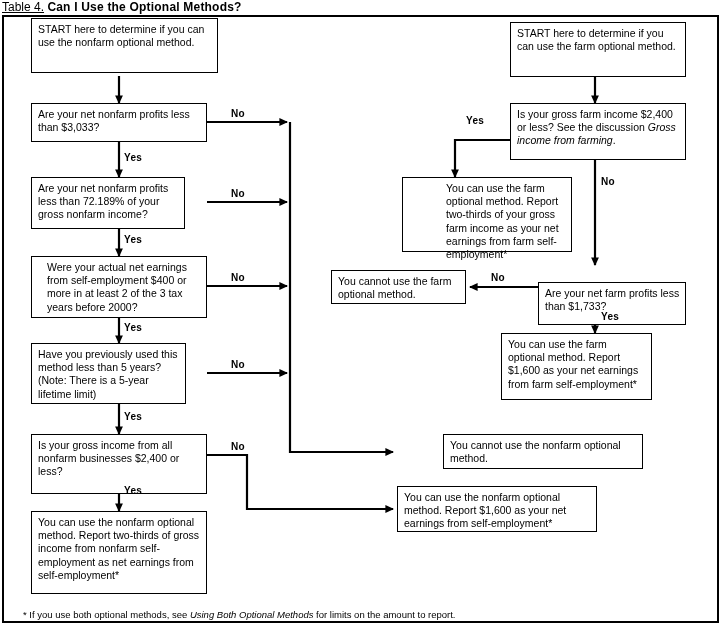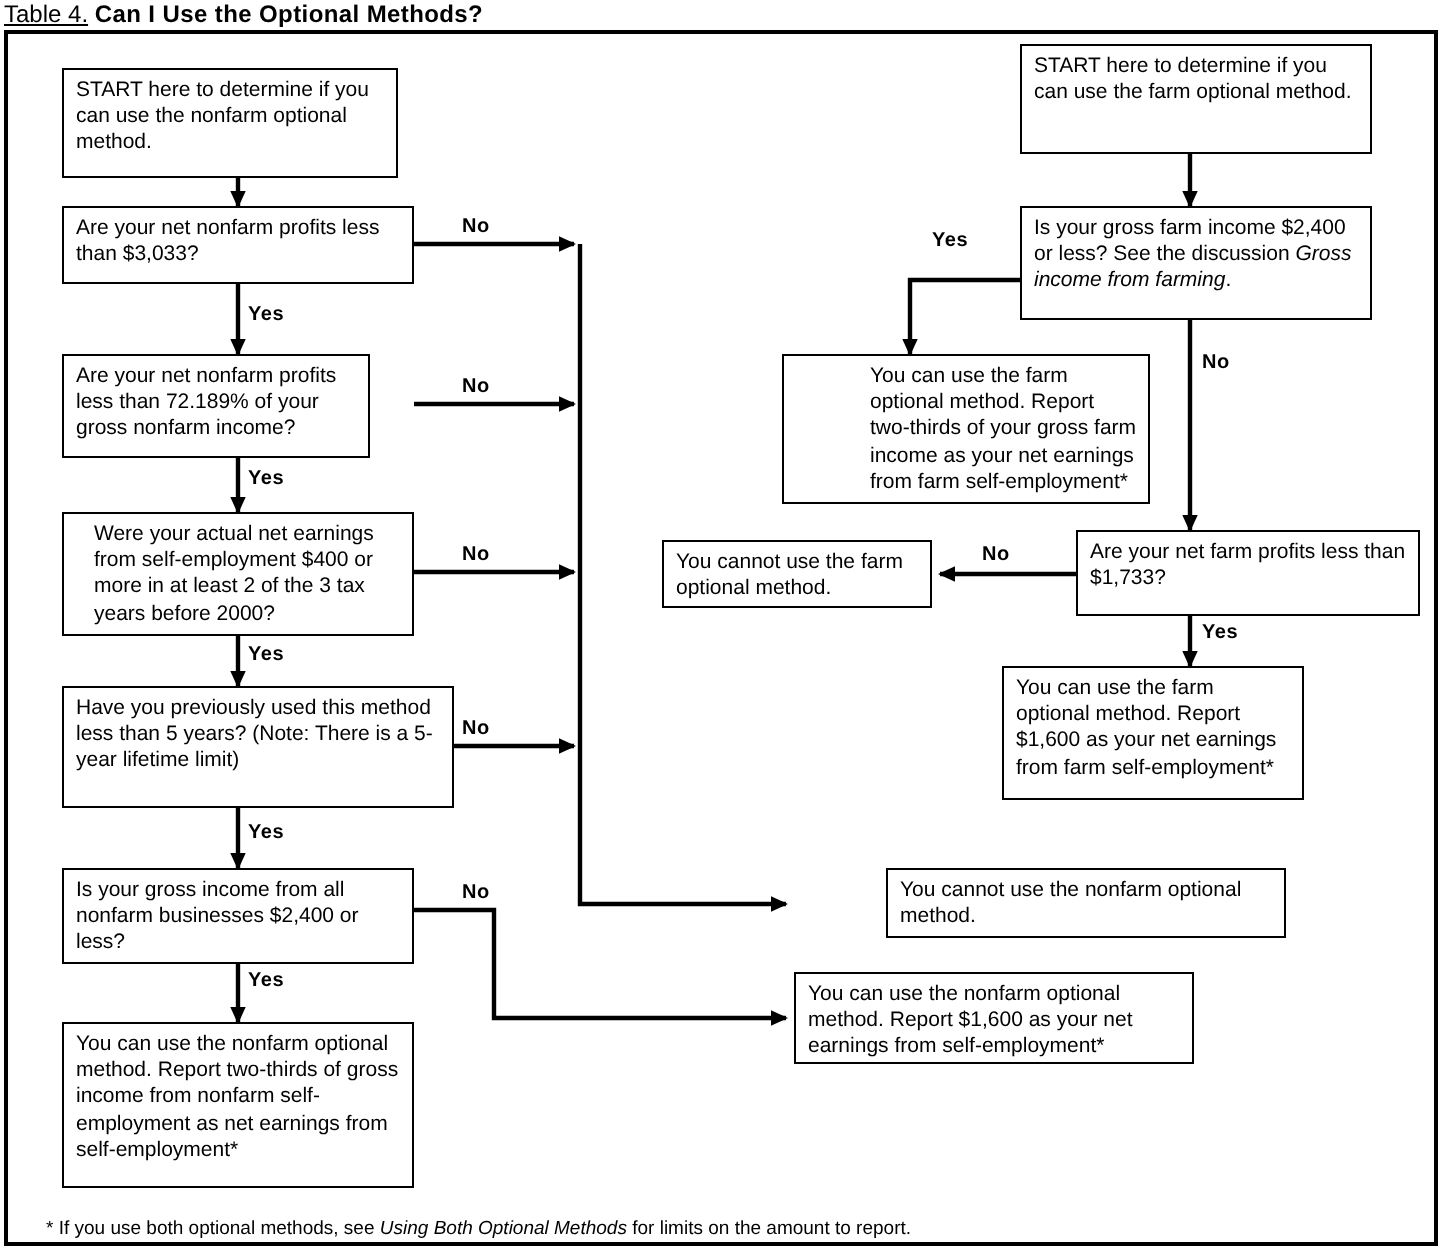--- a/index.html
+++ b/index.html
@@ -74,45 +74,45 @@
 
     <polyline points="510,140 455,140 455,177" marker-end="url(#ah)"></polyline>
 
     <line x1="595" y1="160" x2="595" y2="265" marker-end="url(#ah)"></line>
 
     <line x1="538" y1="287" x2="470" y2="287" marker-end="url(#ah)"></line>
 
     <line x1="595" y1="308" x2="595" y2="333" marker-end="url(#ah)"></line>
   </svg>
 
-  <div class="box" style="left:31px;top:34px;width:168px;height:55px;">START here to determine if you can use the nonfarm optional method.</div>
+  <div class="box" style="left:31px;top:18px;width:187px;height:55px;">START here to determine if you can use the nonfarm optional method.</div>
 
   <div class="box" style="left:31px;top:103px;width:176px;height:39px;">Are your net nonfarm profits less than $3,033?</div>
 
   <div class="box" style="left:31px;top:177px;width:154px;height:52px;">Are your net nonfarm profits less than 72.189% of your gross nonfarm income?</div>
 
   <div class="box" style="left:31px;top:256px;width:176px;height:62px;padding-left:15px;">Were your actual net earnings from self-employment $400 or more in at least 2 of the 3 tax years before 2000?</div>
 
-  <div class="box" style="left:31px;top:343px;width:196px;height:61px;">Have you previously used this method less than 5 years? (Note: There is a 5-year lifetime limit)</div>
+  <div class="box" style="left:31px;top:343px;width:155px;height:61px;">Have you previously used this method less than 5 years? (Note: There is a 5-year lifetime limit)</div>
 
-  <div class="box" style="left:31px;top:434px;width:176px;height:48px;">Is your gross income from all nonfarm businesses $2,400 or less?</div>
+  <div class="box" style="left:31px;top:434px;width:176px;height:60px;">Is your gross income from all nonfarm businesses $2,400 or less?</div>
 
   <div class="box" style="left:31px;top:511px;width:176px;height:83px;">You can use the nonfarm optional method. Report two-thirds of gross income from nonfarm self-employment as net earnings from self-employment*</div>
 
   <div class="box" style="left:397px;top:434px;width:200px;height:35px;margin-left:46px;">You cannot use the nonfarm optional method.</div>
 
   <div class="box" style="left:397px;top:486px;width:200px;height:46px;">You can use the nonfarm optional method. Report $1,600 as your net earnings from self-employment*</div>
 
   <div class="box" style="left:510px;top:22px;width:176px;height:55px;">START here to determine if you can use the farm optional method.</div>
 
   <div class="box" style="left:510px;top:103px;width:176px;height:57px;"><span>Is your gross farm income $2,400 or less? See the discussion </span><i>Gross income from farming</i><span>.</span></div>
 
-  <div class="box" style="left:391px;top:177px;width:184px;height:75px;padding-left:43px;">You can use the farm optional method. Report two-thirds of your gross farm income as your net earnings from farm self-employment*</div>
+  <div class="box" style="left:402px;top:177px;width:170px;height:75px;padding-left:43px;">You can use the farm optional method. Report two-thirds of your gross farm income as your net earnings from farm self-employment*</div>
 
-  <div class="box" style="left:538px;top:265px;width:172px;height:43px;">Are your net farm profits less than $1,733?</div>
+  <div class="box" style="left:538px;top:282px;width:148px;height:43px;">Are your net farm profits less than $1,733?</div>
 
   <div class="box" style="left:331px;top:270px;width:135px;height:34px;">You cannot use the farm optional method.</div>
 
   <div class="box" style="left:501px;top:333px;width:151px;height:67px;">You can use the farm optional method. Report $1,600 as your net earnings from farm self-employment*</div>
 
   <div class="lbl" style="left:124px;top:152px;">Yes</div>
   <div class="lbl" style="left:124px;top:234px;">Yes</div>
   <div class="lbl" style="left:124px;top:322px;">Yes</div>
   <div class="lbl" style="left:124px;top:411px;">Yes</div>
   <div class="lbl" style="left:124px;top:485px;">Yes</div>

